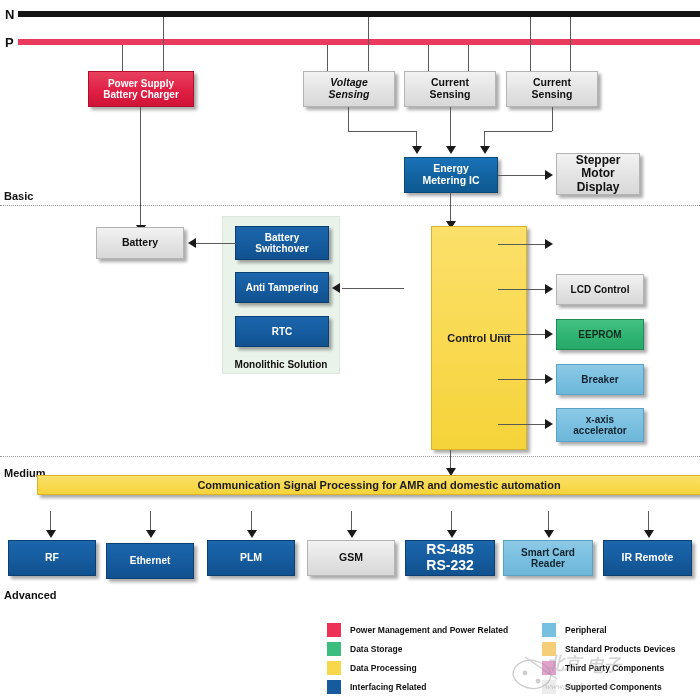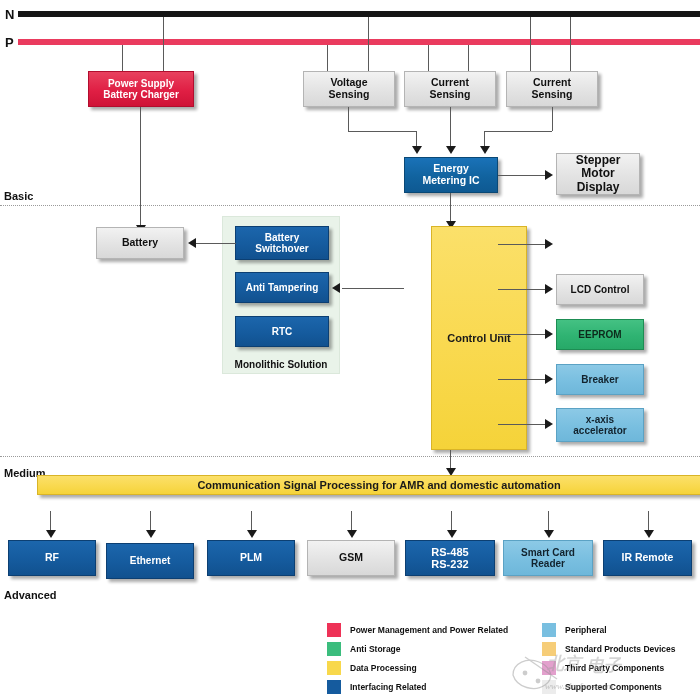--- a/index.html
+++ b/index.html
@@ -137,21 +137,21 @@
 
   <div class="ln v" style="left:428px; top:45px; height:27px;"></div>
   <div class="ln v" style="left:468px; top:45px; height:27px;"></div>
 
   <div class="ln v" style="left:530px; top:17px; height:55px;"></div>
   <div class="ln v" style="left:570px; top:17px; height:55px;"></div>
 
   <div class="blk red" style="left:88px; top:71px; width:106px; height:36px; font-size:10px;">Power Supply
 Battery Charger</div>
 
-  <div class="blk gray" style="left:303px; top:71px; width:92px; height:36px; font-size:10.5px;">Voltage
+  <div class="blk gray" style="left:303px; top:71px; width:92px; height:36px; font-size:10.5px;font-style:italic;">Voltage
 Sensing</div>
 
   <div class="blk gray" style="left:404px; top:71px; width:92px; height:36px; font-size:10.5px;">Current
 Sensing</div>
 
   <div class="blk gray" style="left:506px; top:71px; width:92px; height:36px; font-size:10.5px;">Current
 Sensing</div>
 
   <div class="ln v" style="left:140px; top:107px; height:122px;"></div>
   <div class="arrow-d" style="left:136px; top:225px;"></div>
@@ -256,40 +256,40 @@
   <div class="arrow-d" style="left:644px; top:530px;"></div>
 
   <div class="blk dblue" style="left:8px; top:540px; width:88px; height:36px; font-size:10.5px;">RF</div>
 
   <div class="blk dblue" style="left:106px; top:543px; width:88px; height:36px; font-size:10px;">Ethernet</div>
 
   <div class="blk dblue" style="left:207px; top:540px; width:88px; height:36px; font-size:10.5px;">PLM</div>
 
   <div class="blk gray" style="left:307px; top:540px; width:88px; height:36px; font-size:10.5px;">GSM</div>
 
-  <div class="blk dblue" style="left:405px; top:540px; width:90px; height:36px; font-size:11px;">RS-485
+  <div class="blk dblue" style="left:405px; top:540px; width:90px; height:36px; font-size:14px;">RS-485
 RS-232</div>
 
   <div class="blk lblue" style="left:503px; top:540px; width:90px; height:36px; font-size:10px;">Smart Card
 Reader</div>
 
   <div class="blk dblue" style="left:603px; top:540px; width:89px; height:36px; font-size:10.5px;">IR Remote</div>
 
   <span class="tier-label" style="left:4px; top:589px;">Advanced</span>
 
   <div id="legend">
 
     <div class="legend-col" style="left:0px; width:220px;">
       <div class="legend-row">
         <span class="swatch" style="background:#ee3257;"></span>
         <span class="legend-text">Power Management and Power Related</span>
       </div>
       <div class="legend-row">
         <span class="swatch" style="background:#3bbd7d;"></span>
-        <span class="legend-text">Anti Storage</span>
+        <span class="legend-text">Data Storage</span>
       </div>
       <div class="legend-row">
         <span class="swatch" style="background:#f8d84b;"></span>
         <span class="legend-text">Data Processing</span>
       </div>
       <div class="legend-row">
         <span class="swatch" style="background:#155b9e;"></span>
         <span class="legend-text">Interfacing Related</span>
       </div>
     </div>

